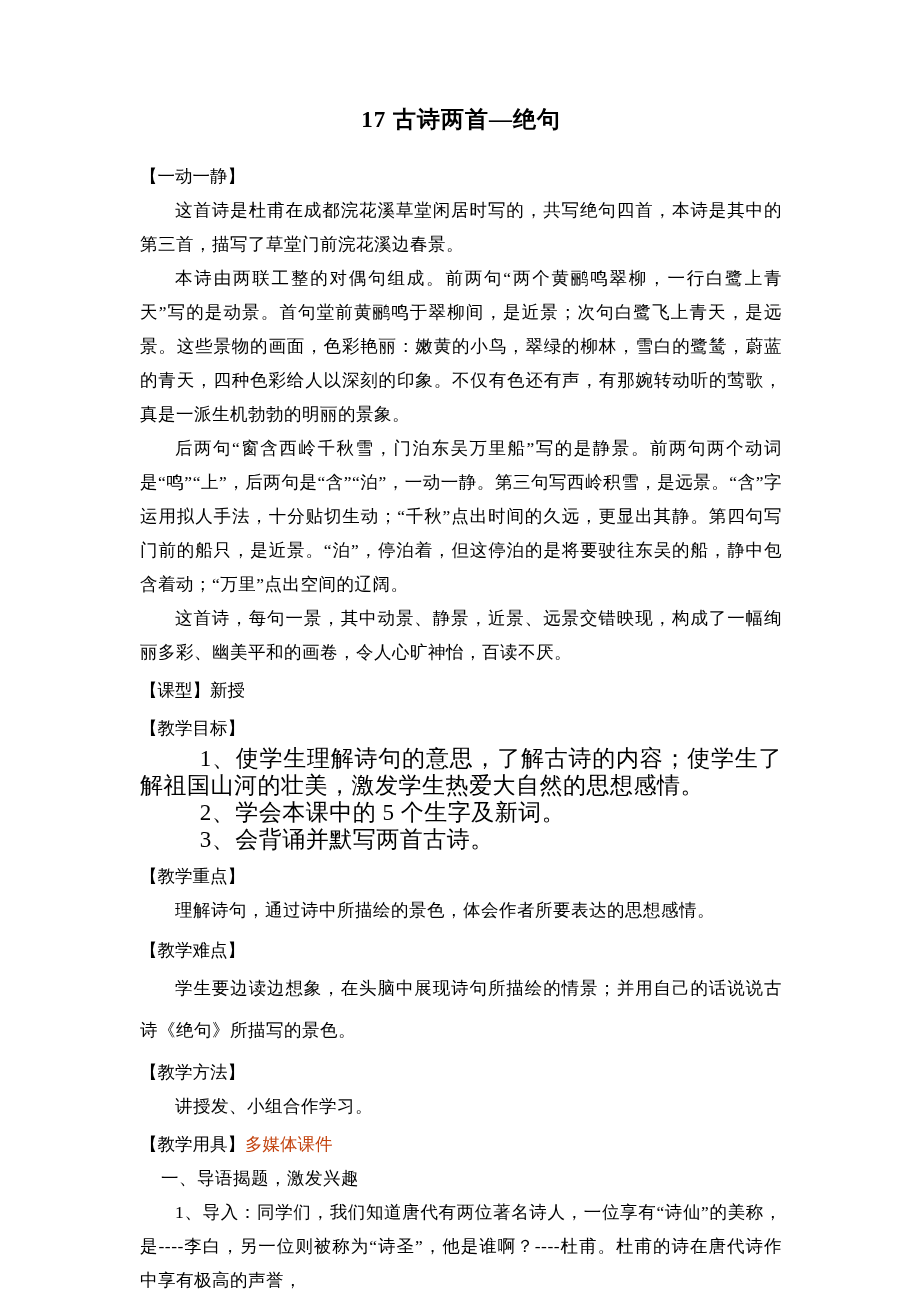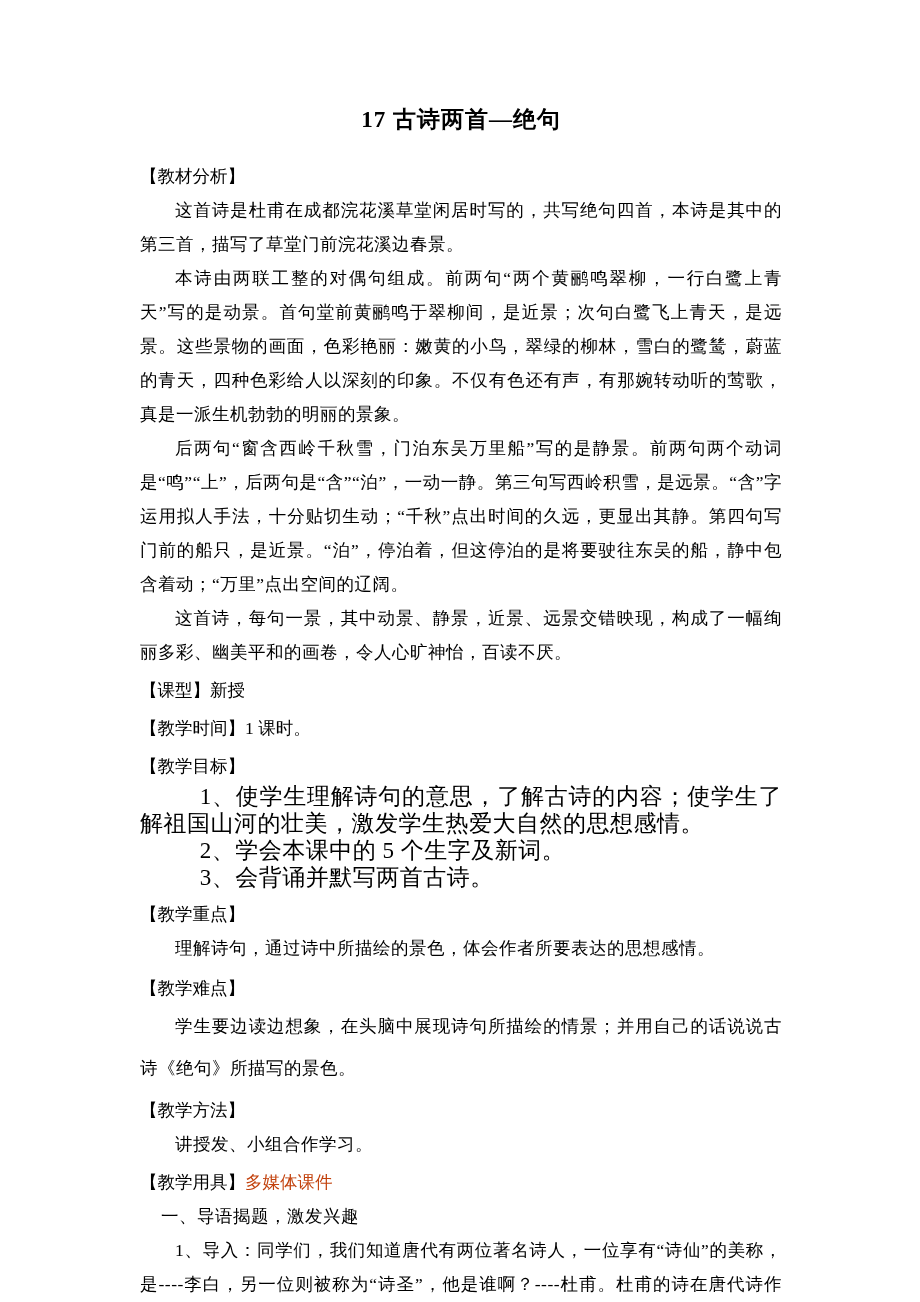--- a/index.html
+++ b/index.html
@@ -66,29 +66,28 @@
     color: #c2410c;
   }
 </style>
 </head>
 <body>
 
 <div class="page">
 
   <h1 class="doc-title">17 古诗两首—绝句</h1>
 
-  <p class="heading">【教材分析】</p>
+  <p class="heading">【一动一静】</p>
   <p class="para">这首诗是杜甫在成都浣花溪草堂闲居时写的，共写绝句四首，本诗是其中的第三首，描写了草堂门前浣花溪边春景。</p>
   <p class="para">本诗由两联工整的对偶句组成。前两句“两个黄鹂鸣翠柳，一行白鹭上青天”写的是动景。首句堂前黄鹂鸣于翠柳间，是近景；次句白鹭飞上青天，是远景。这些景物的画面，色彩艳丽：嫩黄的小鸟，翠绿的柳林，雪白的鹭鸶，蔚蓝的青天，四种色彩给人以深刻的印象。不仅有色还有声，有那婉转动听的莺歌，真是一派生机勃勃的明丽的景象。</p>
   <p class="para">后两句“窗含西岭千秋雪，门泊东吴万里船”写的是静景。前两句两个动词是“鸣”“上”，后两句是“含”“泊”，一动一静。第三句写西岭积雪，是远景。“含”字运用拟人手法，十分贴切生动；“千秋”点出时间的久远，更显出其静。第四句写门前的船只，是近景。“泊”，停泊着，但这停泊的是将要驶往东吴的船，静中包含着动；“万里”点出空间的辽阔。</p>
   <p class="para">这首诗，每句一景，其中动景、静景，近景、远景交错映现，构成了一幅绚丽多彩、幽美平和的画卷，令人心旷神怡，百读不厌。</p>
 
   <p class="heading inline-row"><span>【课型】</span><span>新授</span></p>
 
-  <p class="heading inline-row"><span>【教学时间】</span><span>1 课时。</span></p>
 
   <p class="heading">【教学目标】</p>
   <p class="obj-item">1、使学生理解诗句的意思，了解古诗的内容；使学生了解祖国山河的壮美，激发学生热爱大自然的思想感情。</p>
   <p class="obj-item">2、学会本课中的 5 个生字及新词。</p>
   <p class="obj-item">3、会背诵并默写两首古诗。</p>
 
   <p class="heading gap-top">【教学重点】</p>
   <p class="para">理解诗句，通过诗中所描绘的景色，体会作者所要表达的思想感情。</p>
 
   <p class="heading gap-top">【教学难点】</p>

